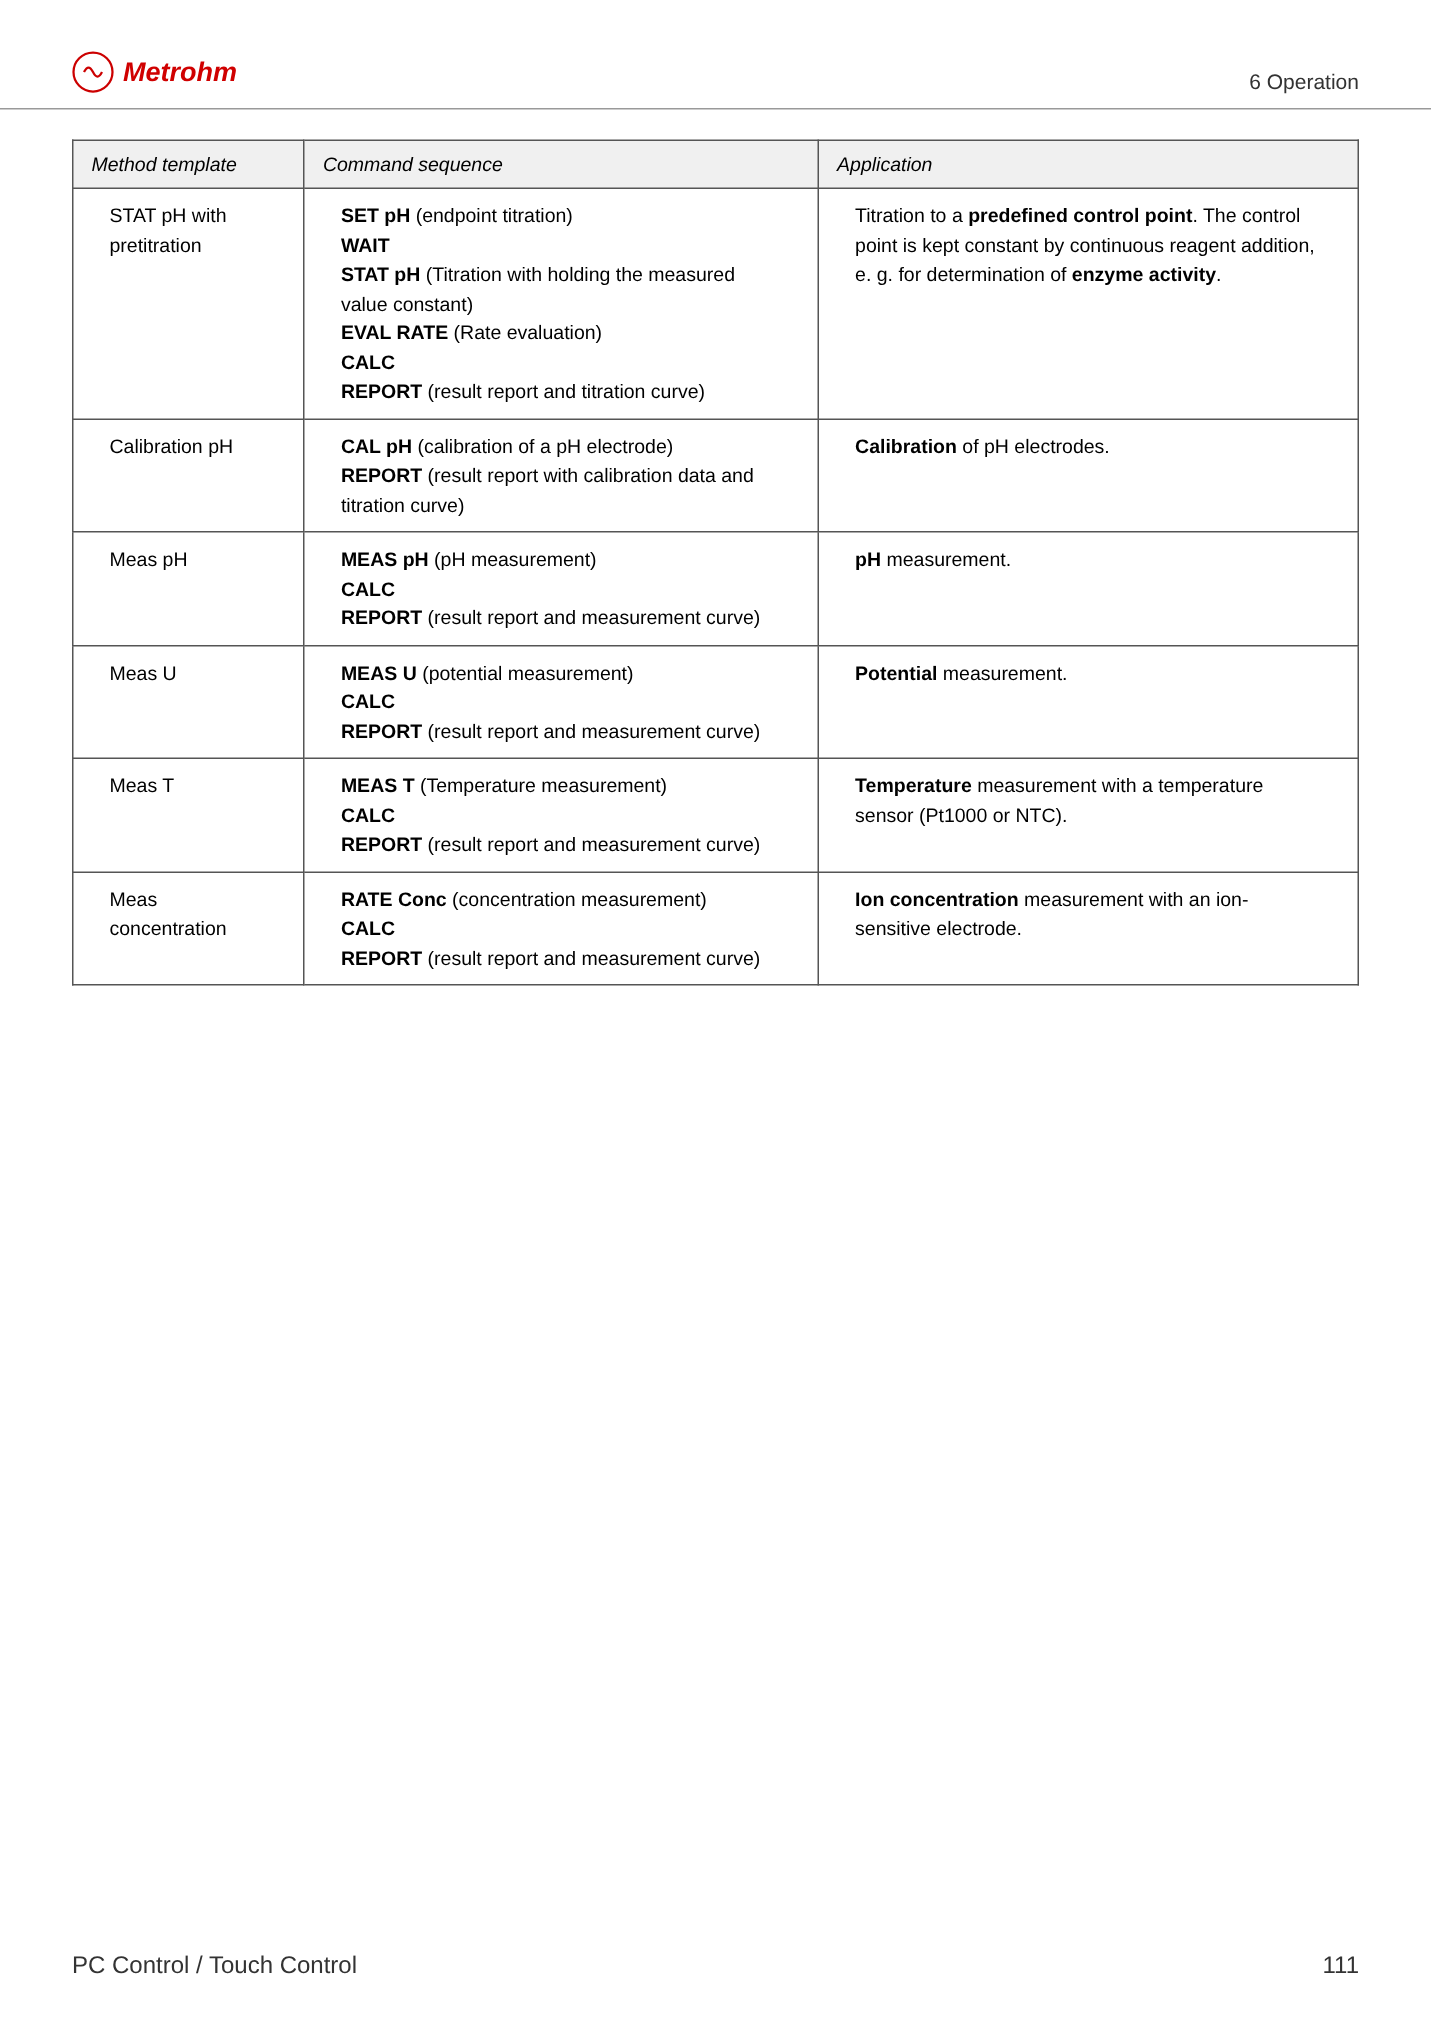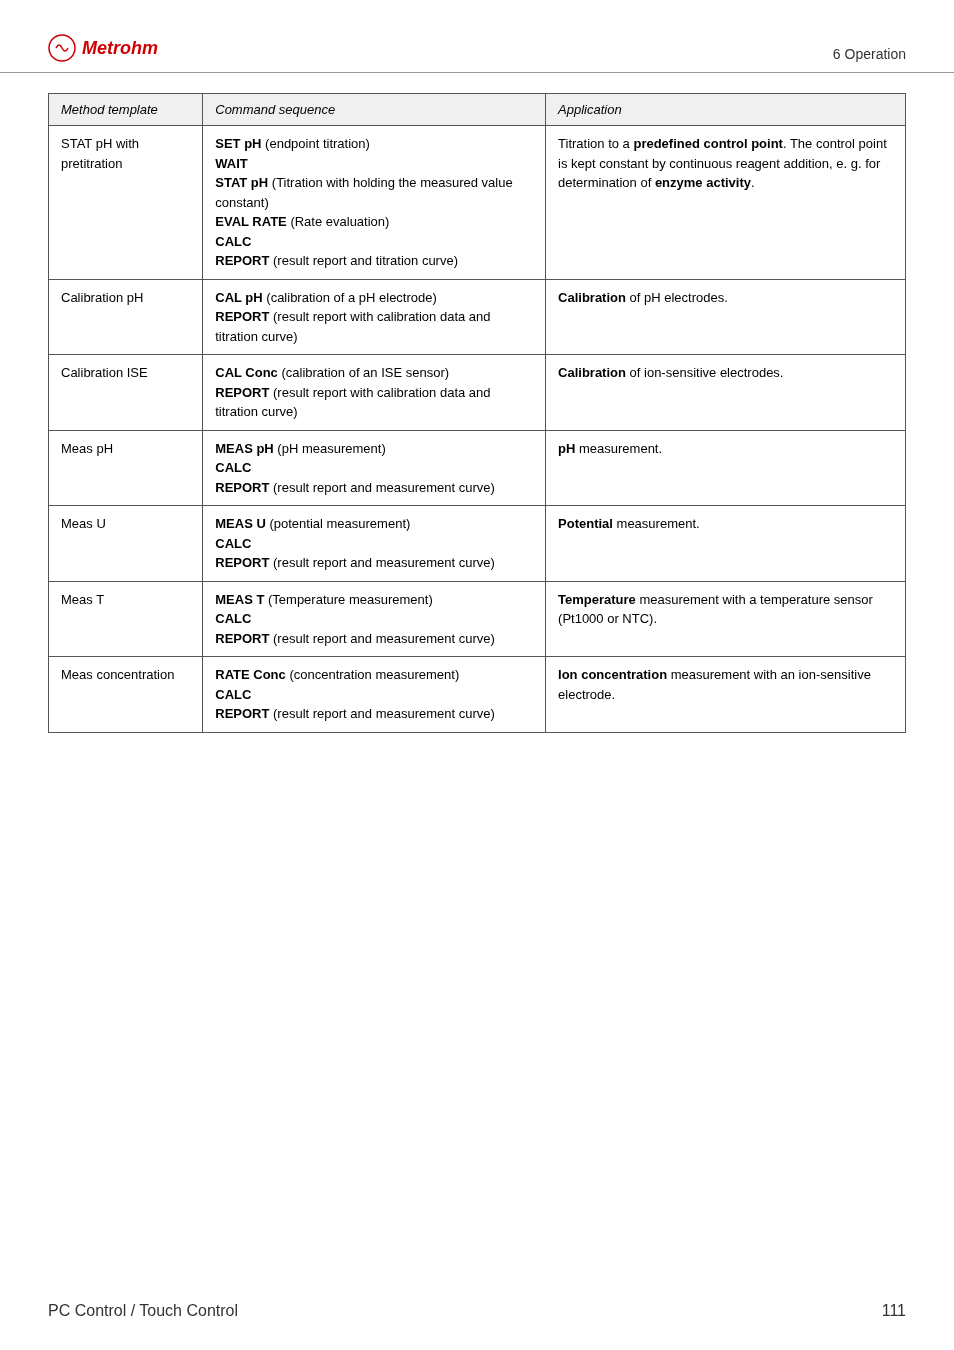--- a/index.html
+++ b/index.html
@@ -63,21 +63,21 @@
       font-style: italic;
       font-weight: normal;
       font-size: 13px;
       padding: 8px 12px;
       border: 1px solid #555;
       text-align: left;
       vertical-align: top;
     }
 
     td {
-      padding: 8px 12px;
+      padding: 8px 24px;
       border: 1px solid #555;
       vertical-align: top;
       font-size: 13px;
       line-height: 1.5;
     }
 
     .col-method { width: 18%; }
     .col-command { width: 40%; }
     .col-application { width: 42%; }
 
@@ -124,25 +124,20 @@
           <td>STAT pH with pretitration</td>
           <td><b>SET pH</b> (endpoint titration)<br><b>WAIT</b><br><b>STAT pH</b> (Titration with holding the measured value constant)<br><b>EVAL RATE</b> (Rate evaluation)<br><b>CALC</b><br><b>REPORT</b> (result report and titration curve)</td>
           <td>Titration to a <b>predefined control point</b>. The control point is kept constant by continuous reagent addition, e. g. for determination of <b>enzyme activity</b>.</td>
         </tr>
         <tr>
           <td>Calibration pH</td>
           <td><b>CAL pH</b> (calibration of a pH electrode)<br><b>REPORT</b> (result report with calibration data and titration curve)</td>
           <td><b>Calibration</b> of pH electrodes.</td>
         </tr>
         <tr>
-          <td>Calibration ISE</td>
-          <td><b>CAL Conc</b> (calibration of an ISE sensor)<br><b>REPORT</b> (result report with calibration data and titration curve)</td>
-          <td><b>Calibration</b> of ion-sensitive electrodes.</td>
-        </tr>
-        <tr>
           <td>Meas pH</td>
           <td><b>MEAS pH</b> (pH measurement)<br><b>CALC</b><br><b>REPORT</b> (result report and measurement curve)</td>
           <td><b>pH</b> measurement.</td>
         </tr>
         <tr>
           <td>Meas U</td>
           <td><b>MEAS U</b> (potential measurement)<br><b>CALC</b><br><b>REPORT</b> (result report and measurement curve)</td>
           <td><b>Potential</b> measurement.</td>
         </tr>
         <tr>

